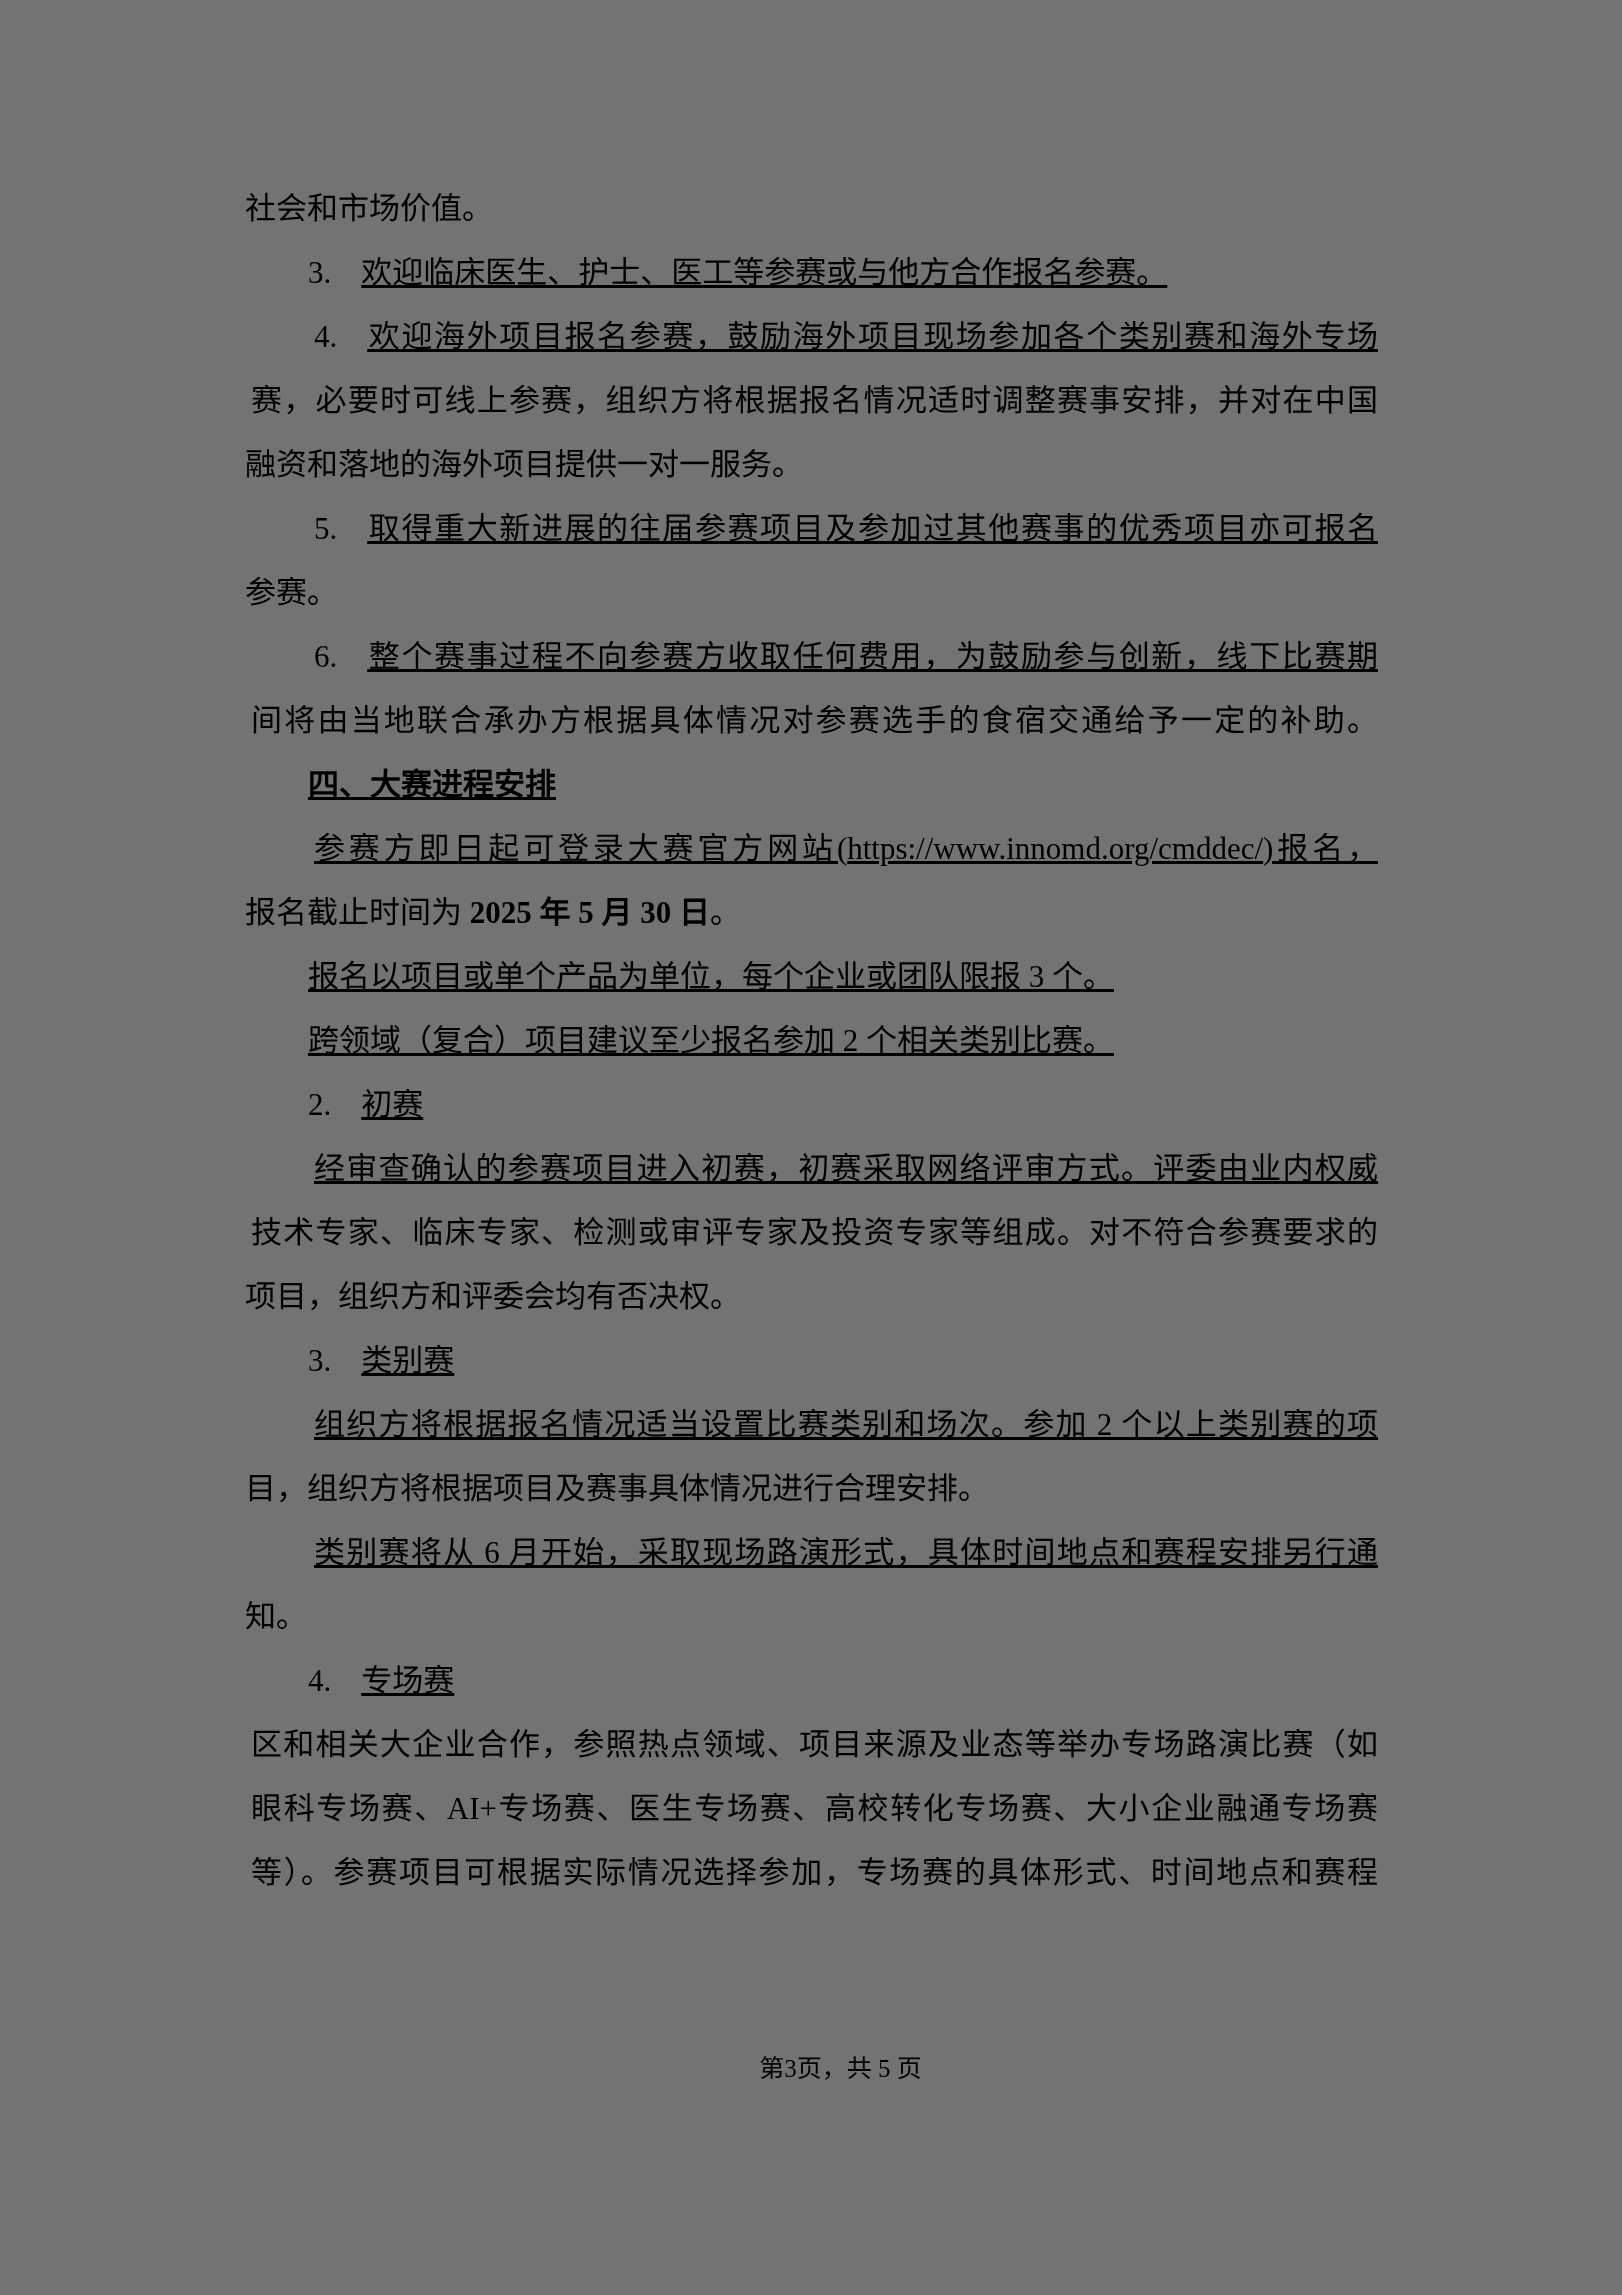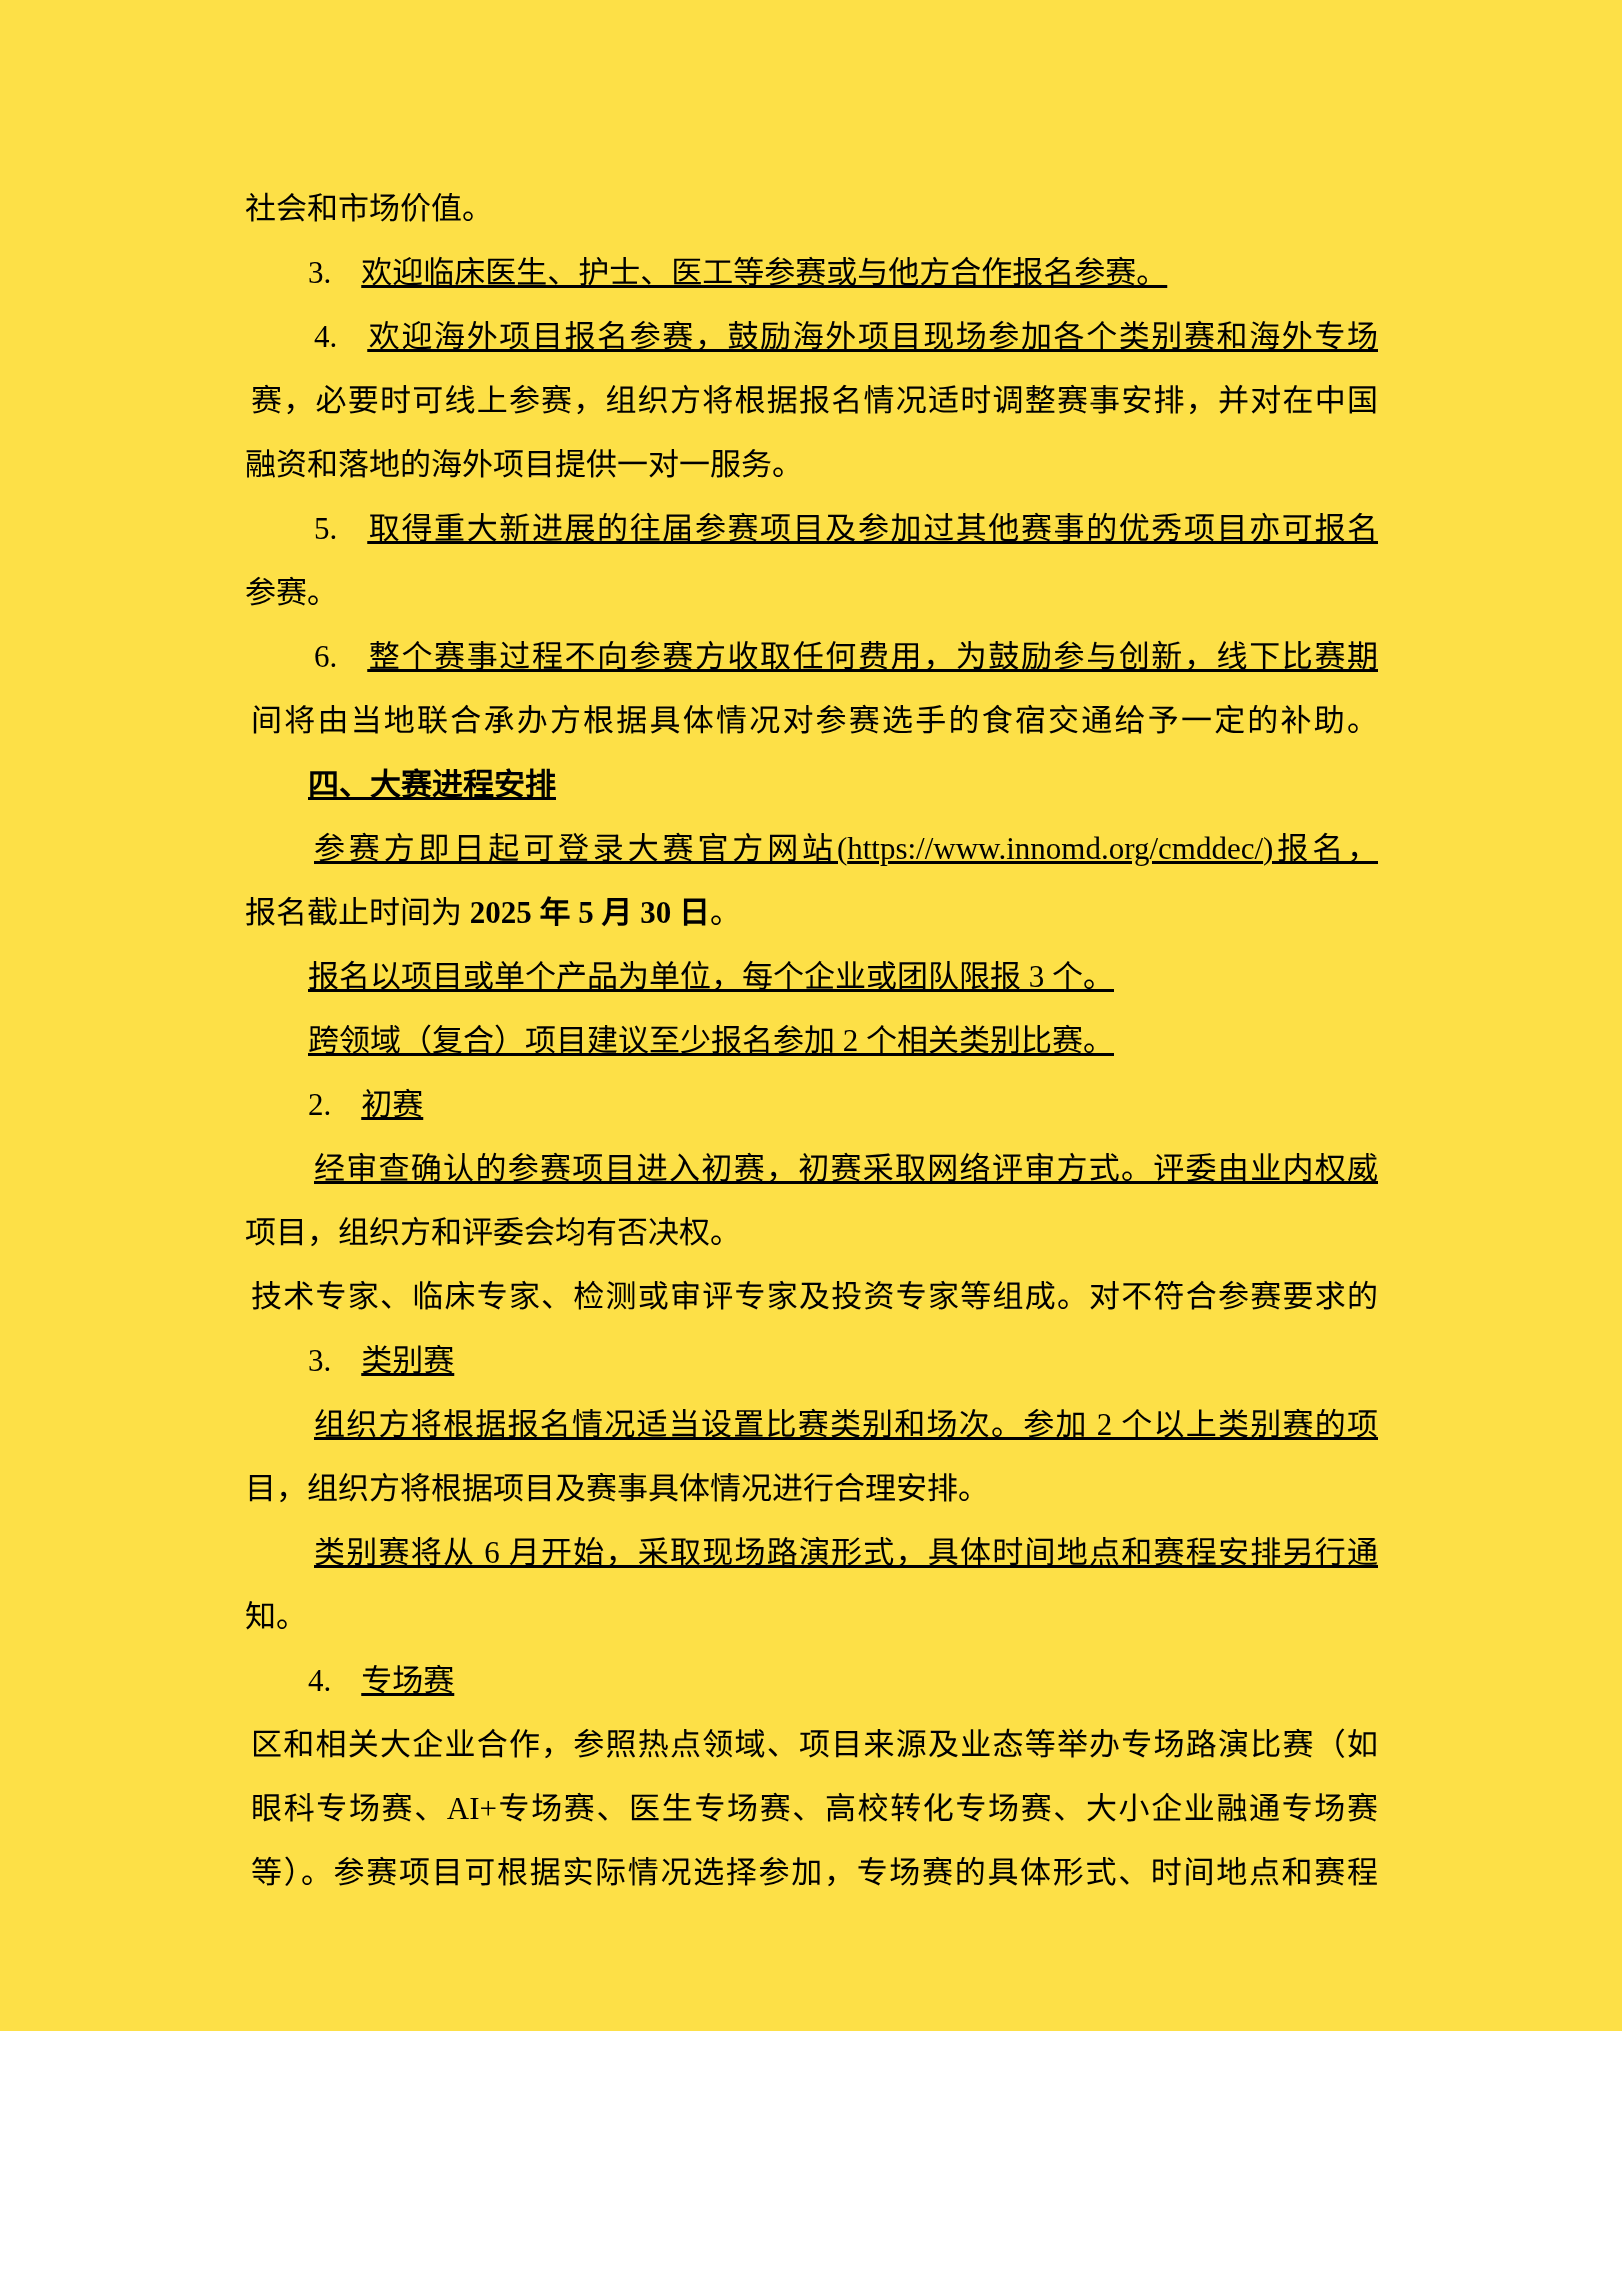--- a/index.html
+++ b/index.html
@@ -3,22 +3,22 @@
 <meta charset="utf-8">
 <style>
   html, body {
     margin: 0;
     padding: 0;
     background: #ffffff;
   }
   .page {
     position: relative;
     width: 1623px;
-    height: 2031px;
-    background: #fde047;
+    height: 2295px;
+    background: #737373;
     color: #000000;
     font-family: "Liberation Serif", "DejaVu Serif", serif;
     overflow: hidden;
   }
   .doc-body {
     position: absolute;
     left: 245px;
     top: 177px;
     width: 1133px;
   }
@@ -89,22 +89,22 @@
     <div class="ln jst ind"><span>参赛方即日起可登录大赛官方网站(</span><span>https://www.innomd.org/cmddec/</span><span>)报名，</span></div>
 
     <div class="ln"><span>报名截止时间为 </span><span class="bd">2025 年 5 月 30 日</span><span>。</span></div>
 
     <div class="ln ind">报名以项目或单个产品为单位，每个企业或团队限报 3 个。</div>
     <div class="ln ind">跨领域（复合）项目建议至少报名参加 2 个相关类别比赛。</div>
 
     <div class="ln ind"><span class="num">2.</span><span>初赛</span></div>
 
     <div class="ln jst ind">经审查确认的参赛项目进入初赛，初赛采取网络评审方式。评委由业内权威</div>
+    <div class="ln jst">技术专家、临床专家、检测或审评专家及投资专家等组成。对不符合参赛要求的</div>
     <div class="ln">项目，组织方和评委会均有否决权。</div>
-    <div class="ln jst">技术专家、临床专家、检测或审评专家及投资专家等组成。对不符合参赛要求的</div>
 
     <div class="ln ind"><span class="num">3.</span><span>类别赛</span></div>
 
     <div class="ln jst ind">组织方将根据报名情况适当设置比赛类别和场次。参加 2 个以上类别赛的项</div>
     <div class="ln">目，组织方将根据项目及赛事具体情况进行合理安排。</div>
     <div class="ln jst ind">类别赛将从 6 月开始，采取现场路演形式，具体时间地点和赛程安排另行通</div>
     <div class="ln">知。</div>
 
     <div class="ln ind"><span class="num">4.</span><span>专场赛</span></div>
 

